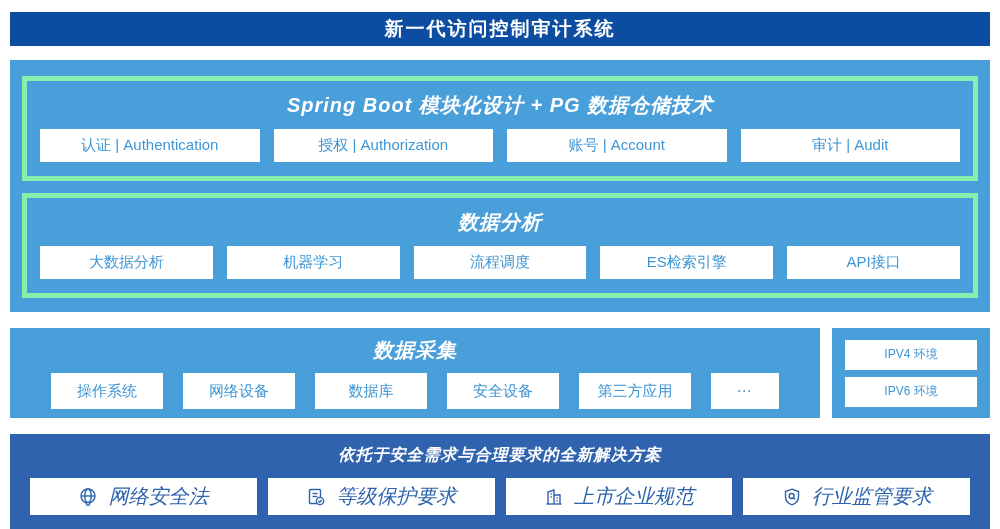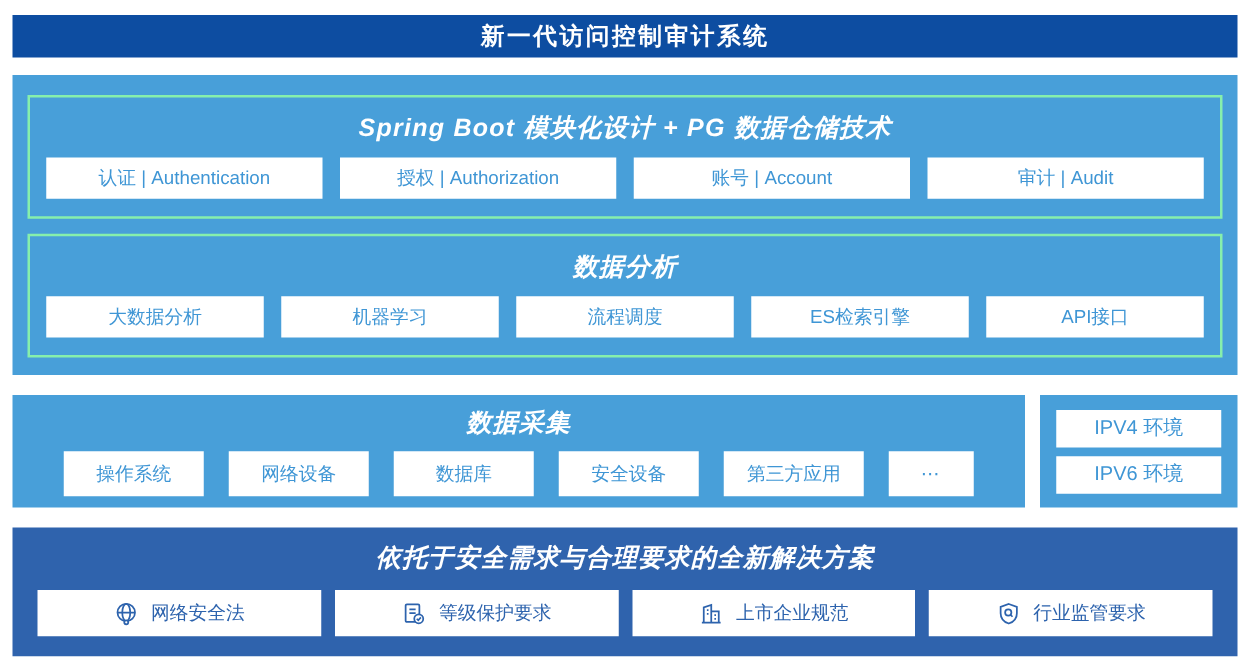--- a/index.html
+++ b/index.html
@@ -17,21 +17,21 @@
   }
 
   
   .platform {
     margin: 14px 10px 0 10px;
     background: #489fd9;
     padding: 16px 12px 14px 12px;
     display: flex; flex-direction: column; gap: 12px;
   }
   .section {
-    border: 2px solid #86efac;
+    border: 5px solid #86efac;
     padding: 0 13px 14px 13px;
   }
   .section-title {
     color: #ffffff; text-align: center;
     font-size: 20px; font-weight: bold; font-style: italic;
     letter-spacing: 1px;
     padding: 11px 0 10px 0;
   }
   .btn-row { display: flex; gap: 14px; justify-content: space-between; }
   .white-btn {
@@ -52,40 +52,41 @@
   }
   .collect-box .section-title { padding: 9px 0 9px 0; }
   .collect-btns { display: flex; gap: 20px; padding: 0 41px; }
   .collect-btns .white-btn { height: 36px; }
   .white-btn.ellipsis { flex: 0 0 68px; letter-spacing: 2px; }
   .env-box {
     flex: 0 0 158px; background: #489fd9;
     display: flex; flex-direction: column; justify-content: center;
     gap: 7px; padding: 0 13px;
   }
-  .env-box .white-btn { flex: none; height: 30px; font-size: 16px; }
+  .env-box .white-btn { flex: none; height: 30px; font-size: 12px; }
 
   
   .solution {
     margin: 16px 10px 12px 10px;
     background: #2f63ad;
     padding: 11px 20px 16px 20px;
   }
   .solution-title {
     color: #ffffff; text-align: center;
-    font-size: 20px; font-weight: bold; font-style: italic;
+    font-size: 16px; font-weight: bold; font-style: italic;
     letter-spacing: 1px;
     padding-bottom: 12px;
   }
   .solution-row { display: flex; gap: 11px; }
   .solution-item {
     flex: 1; height: 37px; background: #ffffff;
-    color: #2d63ad; font-size: 15px;
+    color: #2d63ad; font-size: 20px;
     display: flex; align-items: center; justify-content: center; gap: 10px;
     white-space: nowrap;
+    font-style: italic;
   }
   .solution-item svg { display: block; }
 </style>
 </head>
 <body>
 
 <div class="banner">
   <span>新一代访问控制审计系统</span>
 </div>
 

